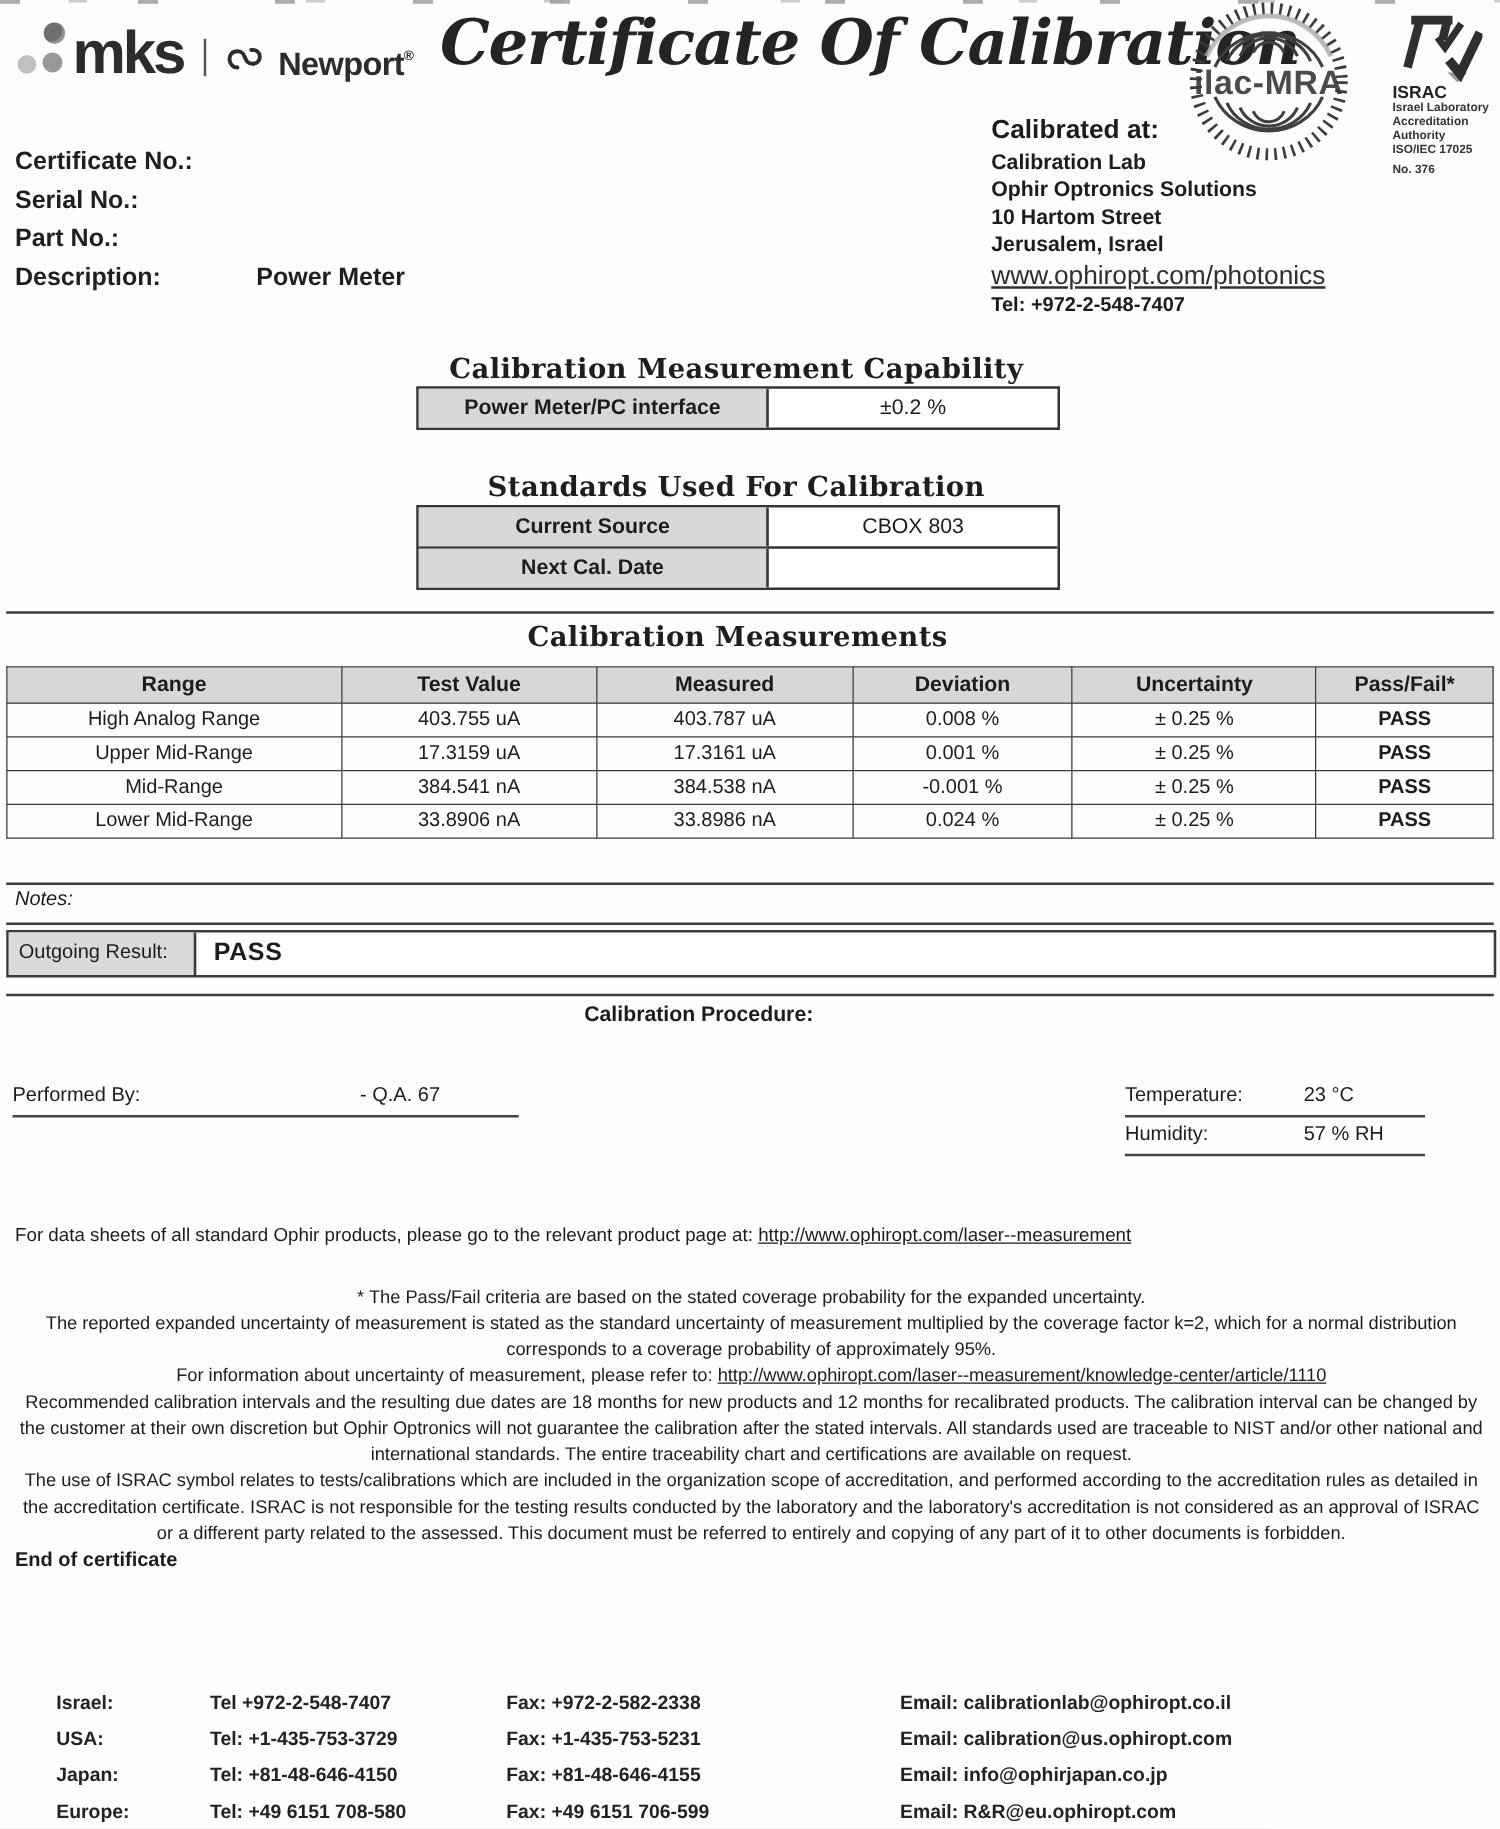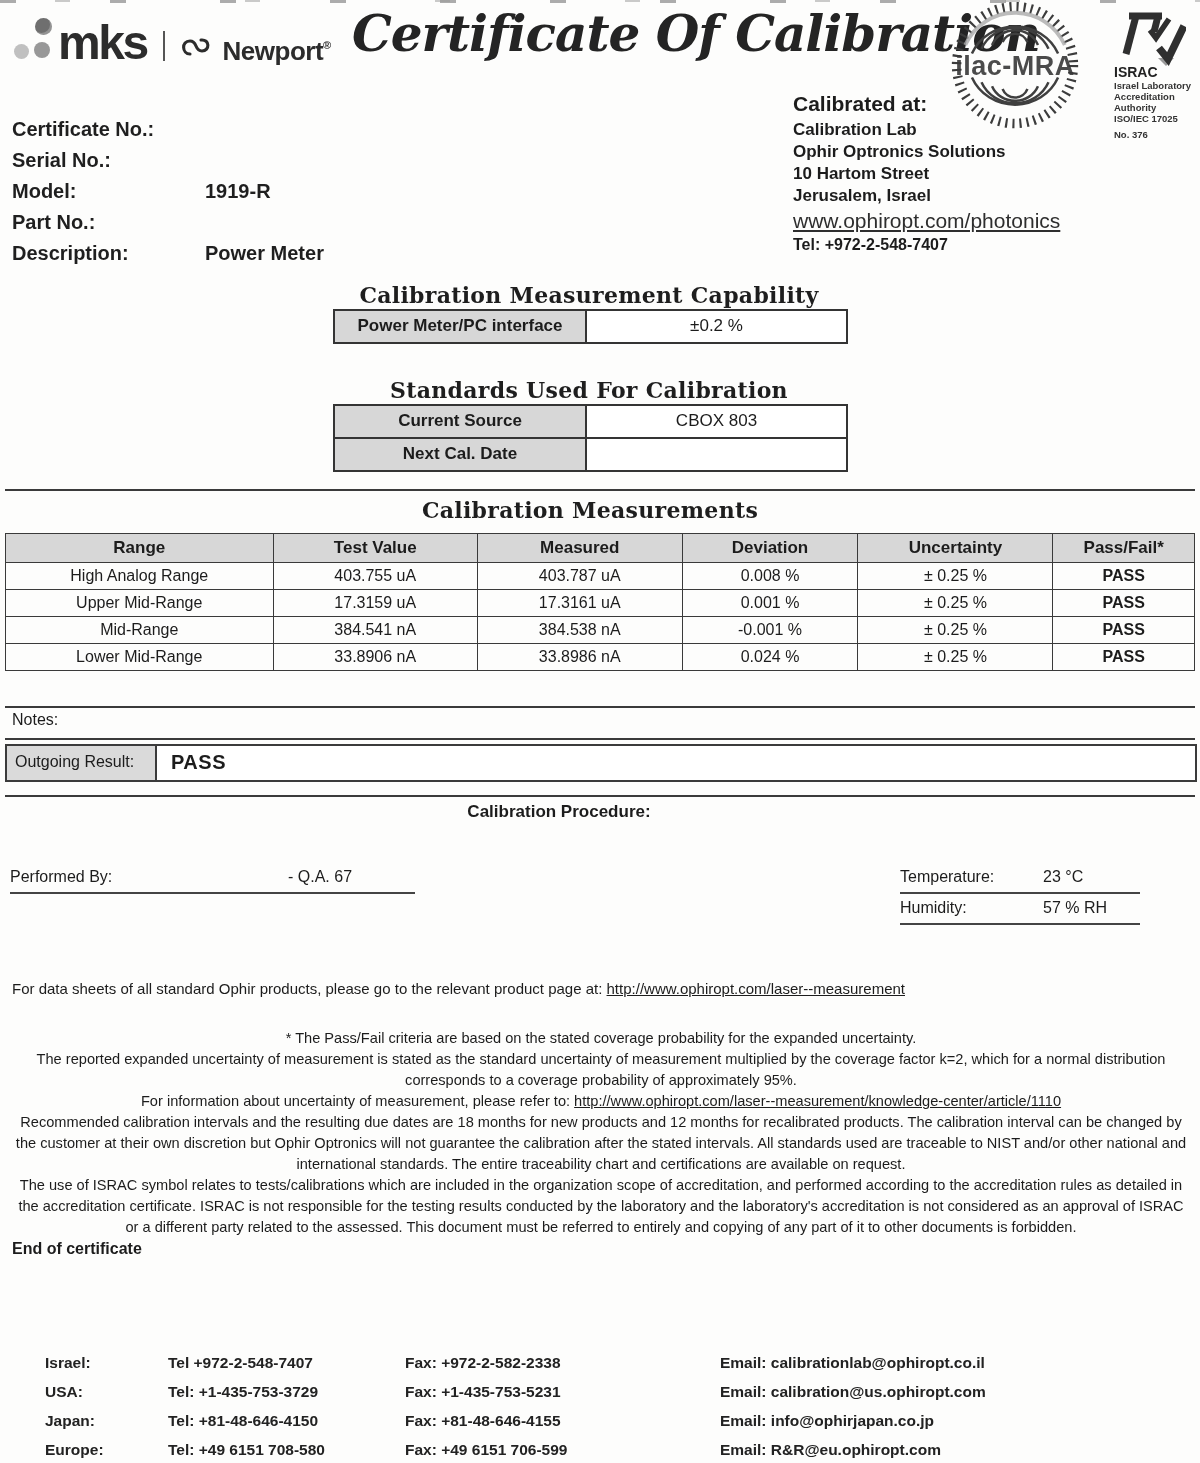--- a/index.html
+++ b/index.html
@@ -65,42 +65,42 @@
   .std-heading{left:300px;top:377px;width:578px;}
   .meas-heading{left:0;top:497px;width:1180px;}
   
   .box-table{position:absolute;left:333px;width:511px;border:2px solid #343434;background:#fff;}
   .cmc-table{top:309px;}
   .std-table{top:404px;}
   .box-row{display:flex;}
   .box-row + .box-row{border-top:2px solid #343434;}
   .box-label{
     width:250px;flex:0 0 250px;background:#d7d7d7;border-right:2px solid #343434;
-    text-align:center;font-weight:700;font-size:17px;padding:5px 0 6px;
+    text-align:center;font-weight:700;font-size:17px;padding:5px 14px 6px;
   }
   .box-value{flex:1;text-align:center;font-size:17px;padding:5px 4px 6px;}
   
   .hr{position:absolute;left:5px;width:1190px;border-top:2px solid #3b3b3b;}
   .hr-1{top:489px;}
   .hr-2{top:706px;}
   .hr-3{top:738px;}
   .hr-4{top:795px;}
   
   .meas-table{
     position:absolute;left:5px;top:533px;width:1190px;border-collapse:collapse;
     font-size:16px;
   }
   .meas-table th,.meas-table td{
     border:1.5px solid #3a3a3a;border-left-width:1px;border-right-width:1px;
     text-align:center;padding:2px 2px;height:22px;
   }
   .meas-table th{background:#d7d7d7;font-size:17px;font-weight:700;height:24px;}
   .meas-table td.pass{font-weight:700;}
   
-  .notes-label{position:absolute;left:12px;top:711px;font-size:16px;}
+  .notes-label{position:absolute;left:12px;top:711px;font-size:16px;font-style:italic;}
   .outgoing{
     position:absolute;left:5px;top:744px;width:1188px;height:34px;
     border:2px solid #3b3b3b;display:flex;background:#fff;
   }
   .outgoing-label{
     flex:0 0 140px;background:#dadada;border-right:2px solid #3b3b3b;
     font-size:16px;padding:7px 0 0 8px;
   }
   .outgoing-value{font-weight:700;font-size:20px;padding:5px 0 0 14px;letter-spacing:.5px;}
   .proc-heading{position:absolute;left:0;top:802px;width:1118px;text-align:center;font-weight:700;font-size:17px;}
@@ -193,24 +193,20 @@
   <div class="cert-fields" id="cert-fields">
       <div class="cert-row">
         <span class="cert-label">Certificate No.:</span>
         <span class="cert-value"></span>
       </div>
       <div class="cert-row">
         <span class="cert-label">Serial No.:</span>
         <span class="cert-value"></span>
       </div>
       <div class="cert-row">
-        <span class="cert-label">Model:</span>
-        <span class="cert-value">1919-R</span>
-      </div>
-      <div class="cert-row">
         <span class="cert-label">Part No.:</span>
         <span class="cert-value"></span>
       </div>
       <div class="cert-row">
         <span class="cert-label">Description:</span>
         <span class="cert-value">Power Meter</span>
       </div>
     </div>
 
   <div class="calibrated-at">

